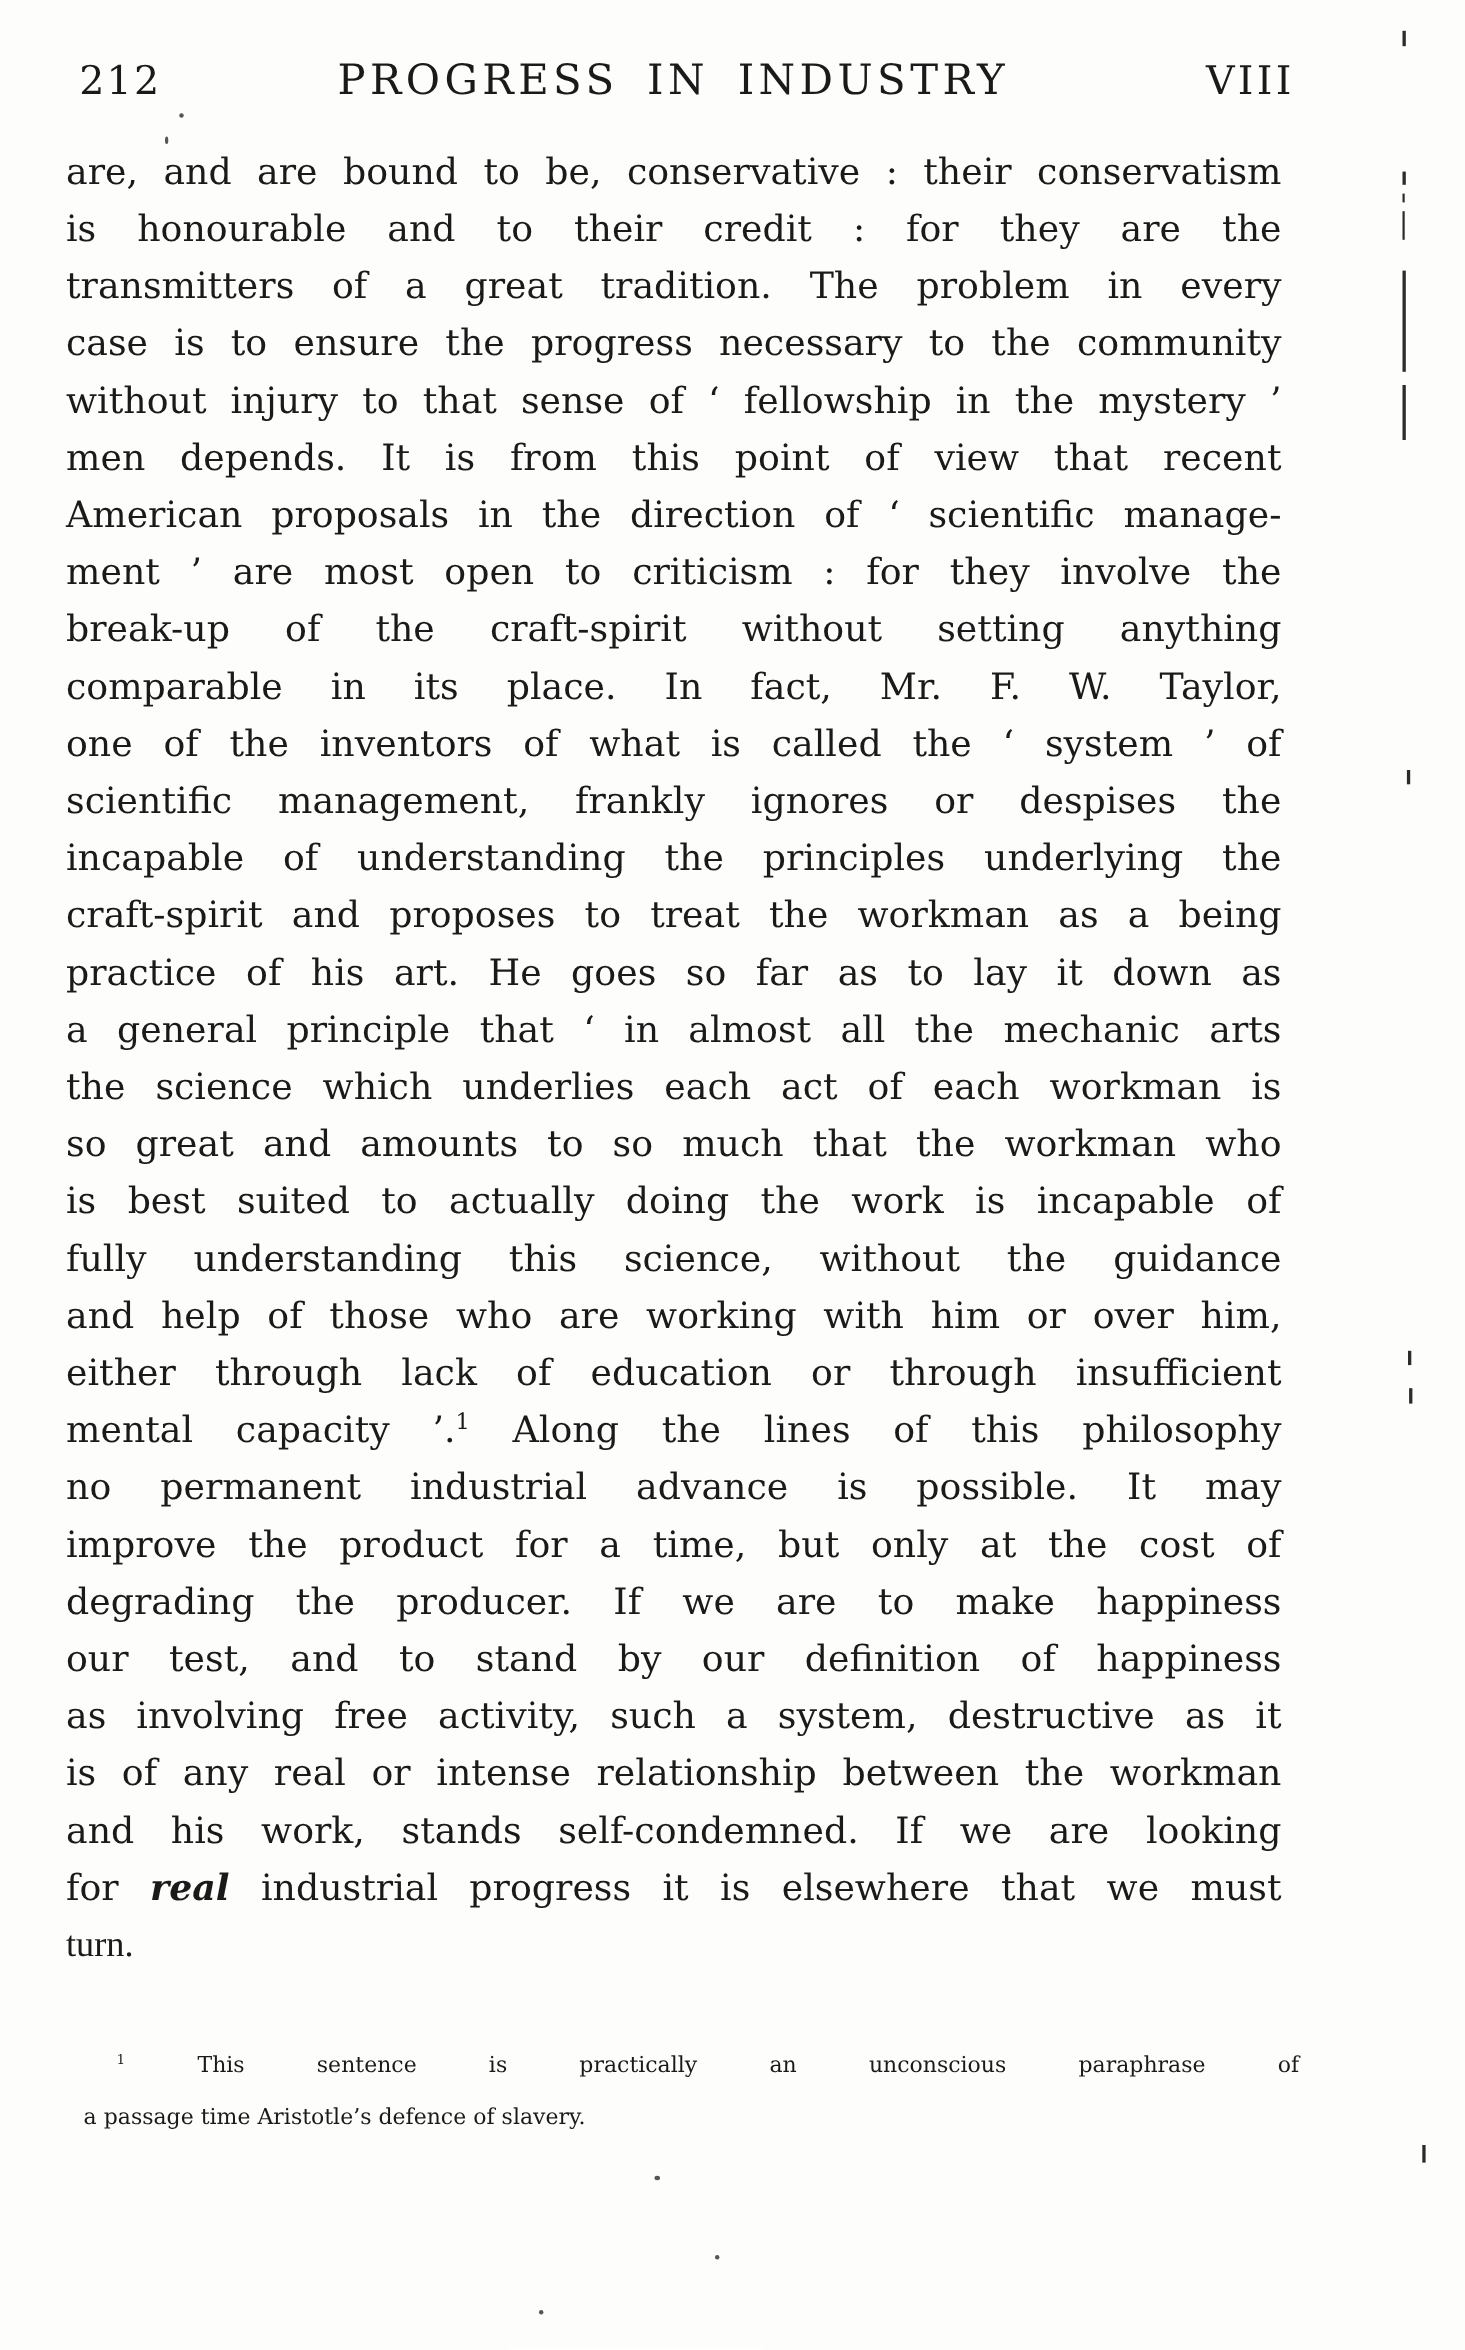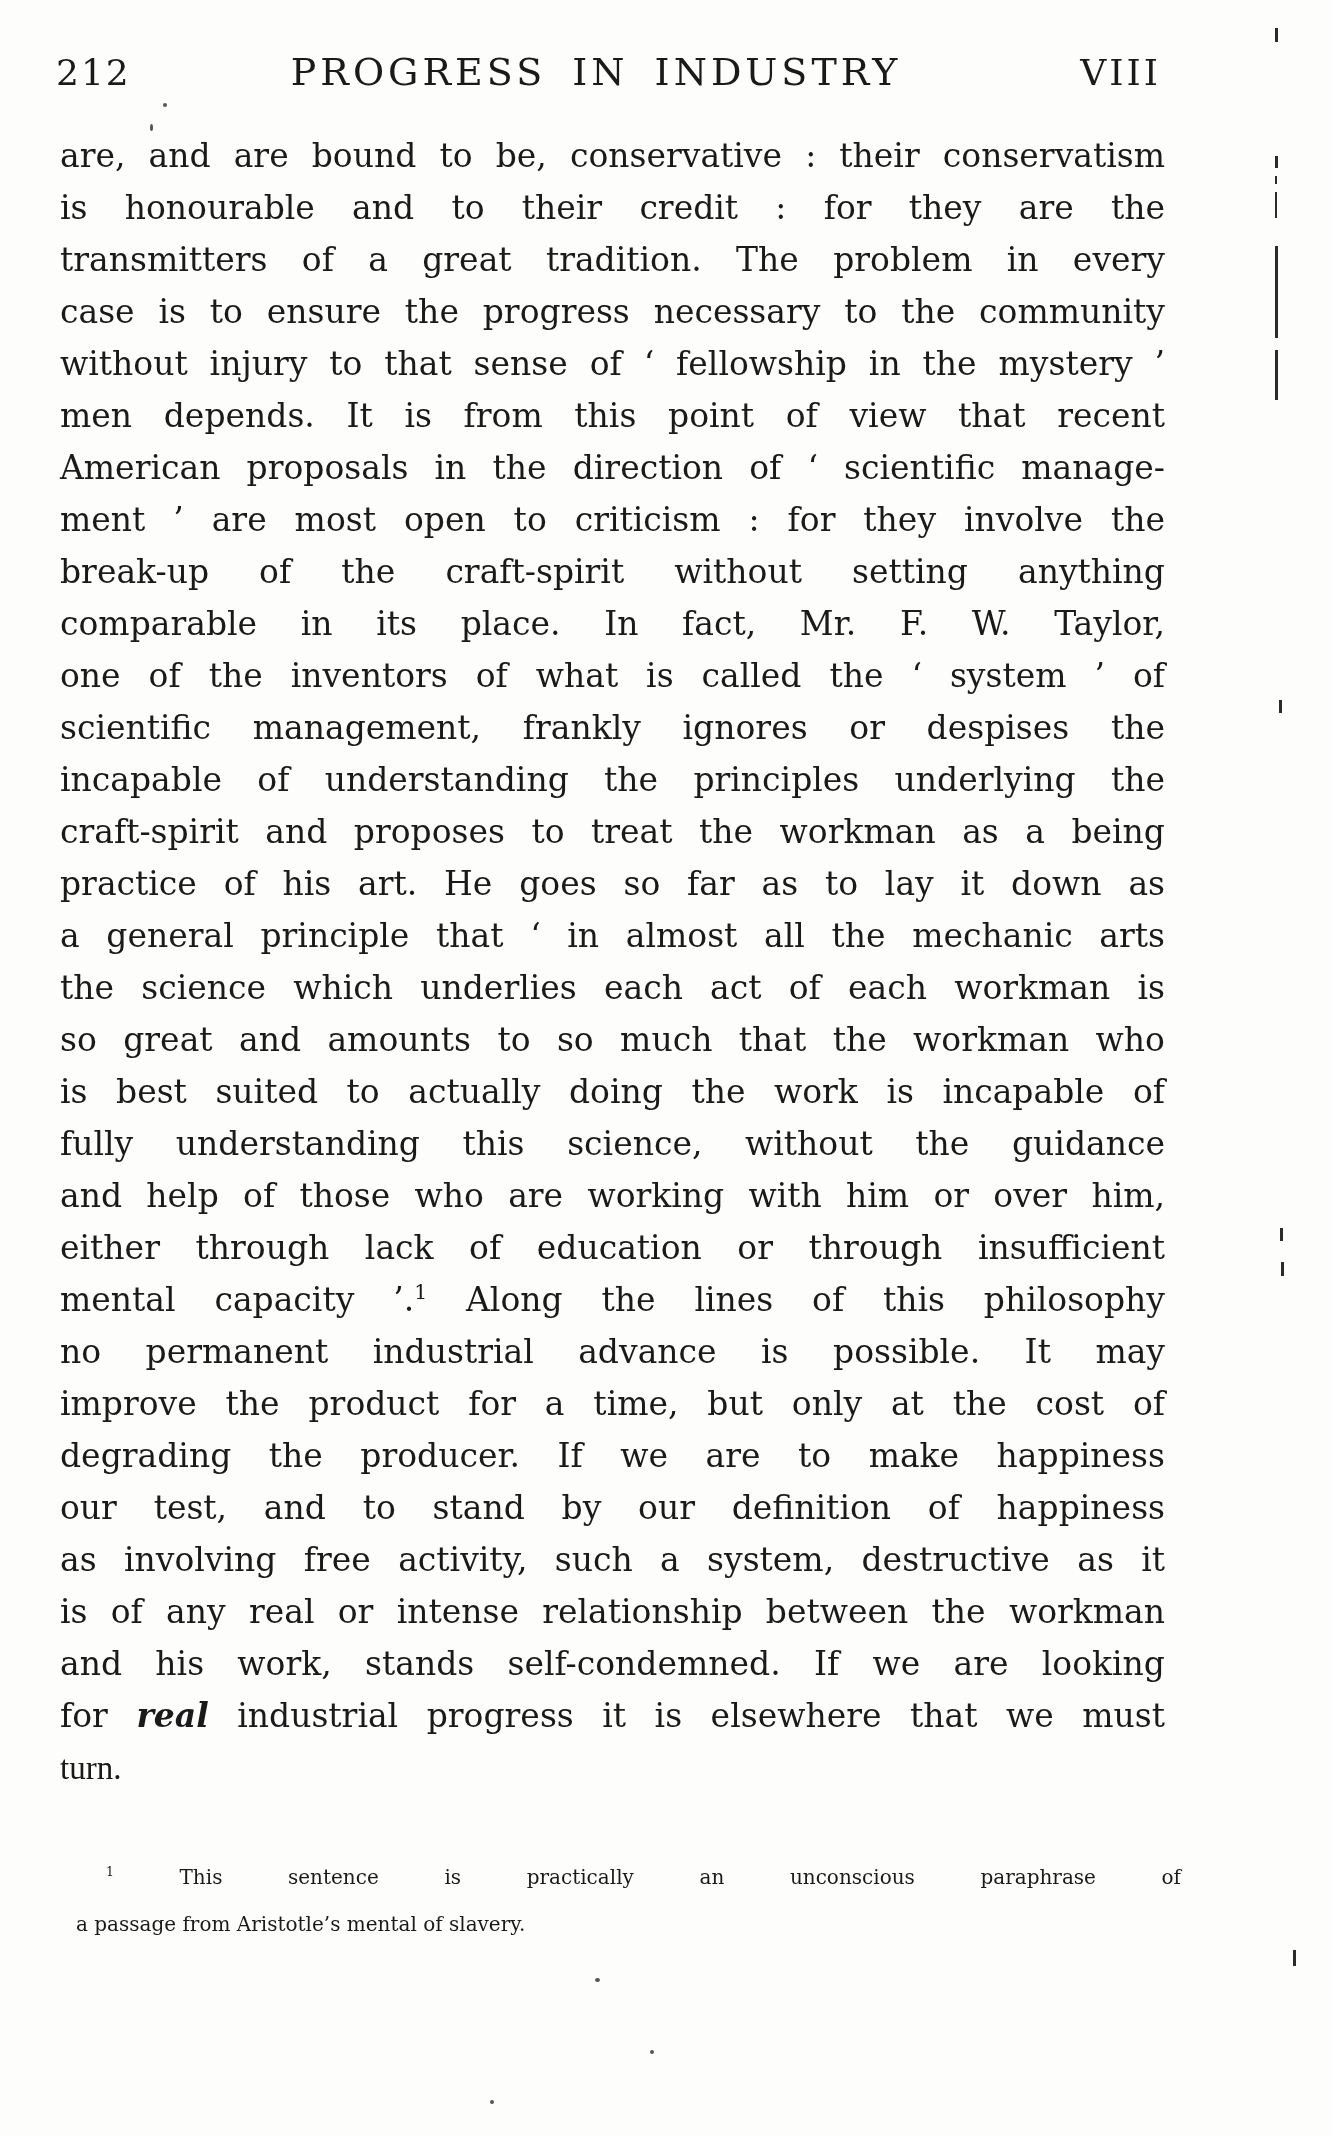--- a/index.html
+++ b/index.html
@@ -12,21 +12,21 @@
     position:relative;
     width:1332px;
     height:2136px;
     background:var(--paper);
     color:var(--ink);
     font-family:"DejaVu Serif","Liberation Serif",serif;
     overflow:hidden;
   }
   .running-head{
     position:absolute;
-    left:56px; top:50px;
+    left:72px; top:50px;
     width:1105px;
     display:flex;
     justify-content:space-between;
     align-items:baseline;
   }
   .page-num{font-size:36px;letter-spacing:2px;}
   .head-title{font-size:38px;letter-spacing:4px;word-spacing:10px;}
   .head-chapter{font-size:36px;letter-spacing:3px;margin-left:19px;}
   .body-block{
     position:absolute;
@@ -118,21 +118,21 @@
     <div class="tline">our test, and to stand by our definition of happiness</div>
     <div class="tline">as involving free activity, such a system, destructive as it</div>
     <div class="tline">is of any real or intense relationship between the workman</div>
     <div class="tline">and his work, stands self-condemned. If we are looking</div>
     <div class="tline"><span>for</span> <span class="it">real</span> <span>industrial progress it is elsewhere that we must</span></div>
     <div class="tline last">turn.</div>
   </div>
 
   <div class="footnote-block">
     <div class="fn-line1"><sup class="sup">1</sup> <span>This sentence is practically an unconscious paraphrase of</span></div>
-    <div class="fn-line2">a passage from Aristotle’s mental of slavery.</div>
+    <div class="fn-line2">a passage time Aristotle’s defence of slavery.</div>
   </div>
 
   <div class="mark" style="left:1275px;top:28px;width:3px;height:14px;"></div>
   <div class="mark" style="left:1275px;top:156px;width:3px;height:12px;"></div>
   <div class="mark" style="left:1275px;top:176px;width:2px;height:8px;"></div>
   <div class="mark" style="left:1275px;top:192px;width:2px;height:26px;"></div>
   <div class="mark" style="left:1275px;top:246px;width:3px;height:92px;"></div>
   <div class="mark" style="left:1275px;top:350px;width:3px;height:50px;"></div>
   <div class="mark" style="left:1279px;top:700px;width:3px;height:13px;"></div>
   <div class="mark" style="left:1280px;top:1228px;width:3px;height:13px;"></div>

